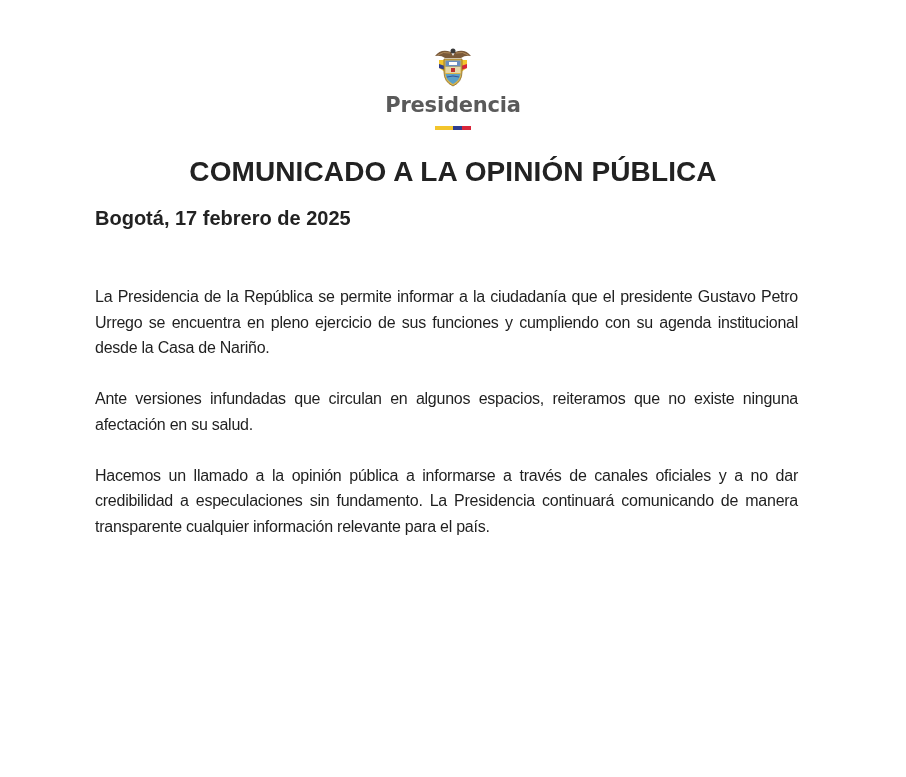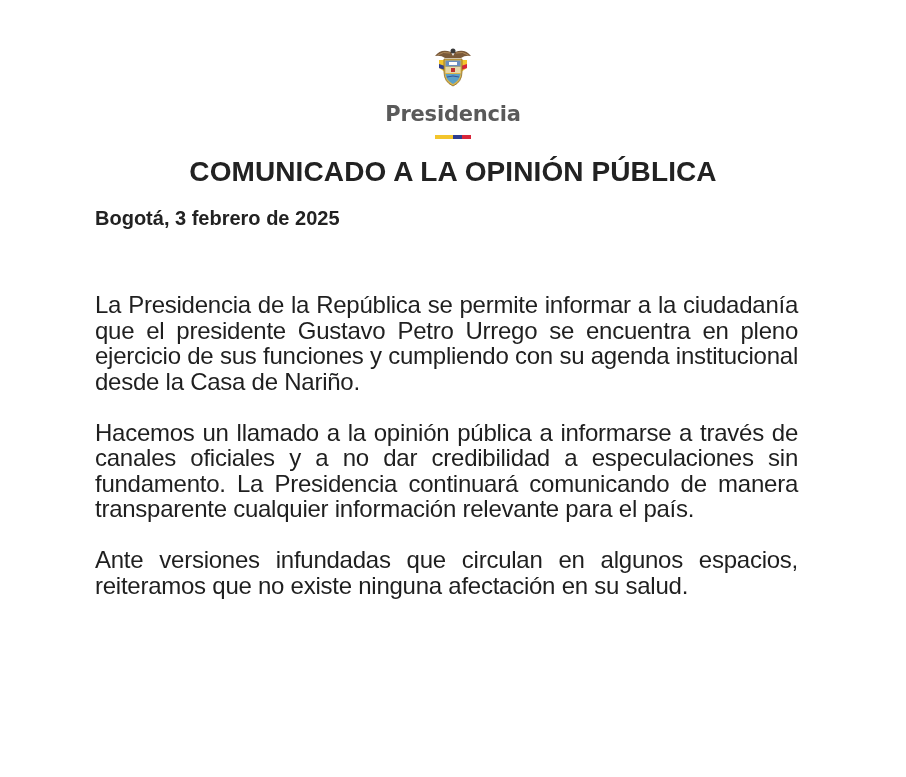--- a/index.html
+++ b/index.html
@@ -22,21 +22,21 @@
       width: 906px;
       display: flex;
       flex-direction: column;
       align-items: center;
     }
     .crest {
       width: 40px;
       height: 42px;
     }
     .logo-text {
-      margin-top: 13px;
+      margin-top: 4px;
       font-family: "DejaVu Sans", sans-serif;
       font-weight: bold;
       font-size: 21px;
       color: #5a5a5a;
       letter-spacing: -0.2px;
       line-height: 26px;
     }
     .flag-bar {
       margin-top: 8px;
       display: flex;
@@ -61,24 +61,24 @@
     .date {
       position: absolute;
       top: 207px;
       left: 95px;
       font-weight: bold;
       font-size: 20px;
       color: #222;
     }
     .body {
       position: absolute;
-      top: 292px;
+      top: 284px;
       left: 95px;
       width: 703px;
-      font-size: 24px;
+      font-size: 16px;
       line-height: 25.5px;
       color: #1f1f1f;
     }
     .body p {
       margin: 0 0 25.5px 0;
       text-align: justify;
       letter-spacing: -0.25px;
     }
   </style>
 </head>
@@ -109,19 +109,19 @@
   <div class="logo-text">Presidencia</div>
   <div class="flag-bar">
     <span class="y"></span>
     <span class="b"></span>
     <span class="r"></span>
   </div>
 </div>
 
 <div class="title">COMUNICADO A LA OPINIÓN PÚBLICA</div>
 
-<div class="date">Bogotá, 3 febrero de 2025</div>
+<div class="date">Bogotá, 17 febrero de 2025</div>
 
 <div class="body">
   <p>La Presidencia de la República se permite informar a la ciudadanía que el presidente Gustavo Petro Urrego se encuentra en pleno ejercicio de sus funciones y cumpliendo con su agenda institucional desde la Casa de Nariño.</p>
+  <p>Ante versiones infundadas que circulan en algunos espacios, reiteramos que no existe ninguna afectación en su salud.</p>
   <p>Hacemos un llamado a la opinión pública a informarse a través de canales oficiales y a no dar credibilidad a especulaciones sin fundamento. La Presidencia continuará comunicando de manera transparente cualquier información relevante para el país.</p>
-  <p>Ante versiones infundadas que circulan en algunos espacios, reiteramos que no existe ninguna afectación en su salud.</p>
 </div>
 
 </body></html>

